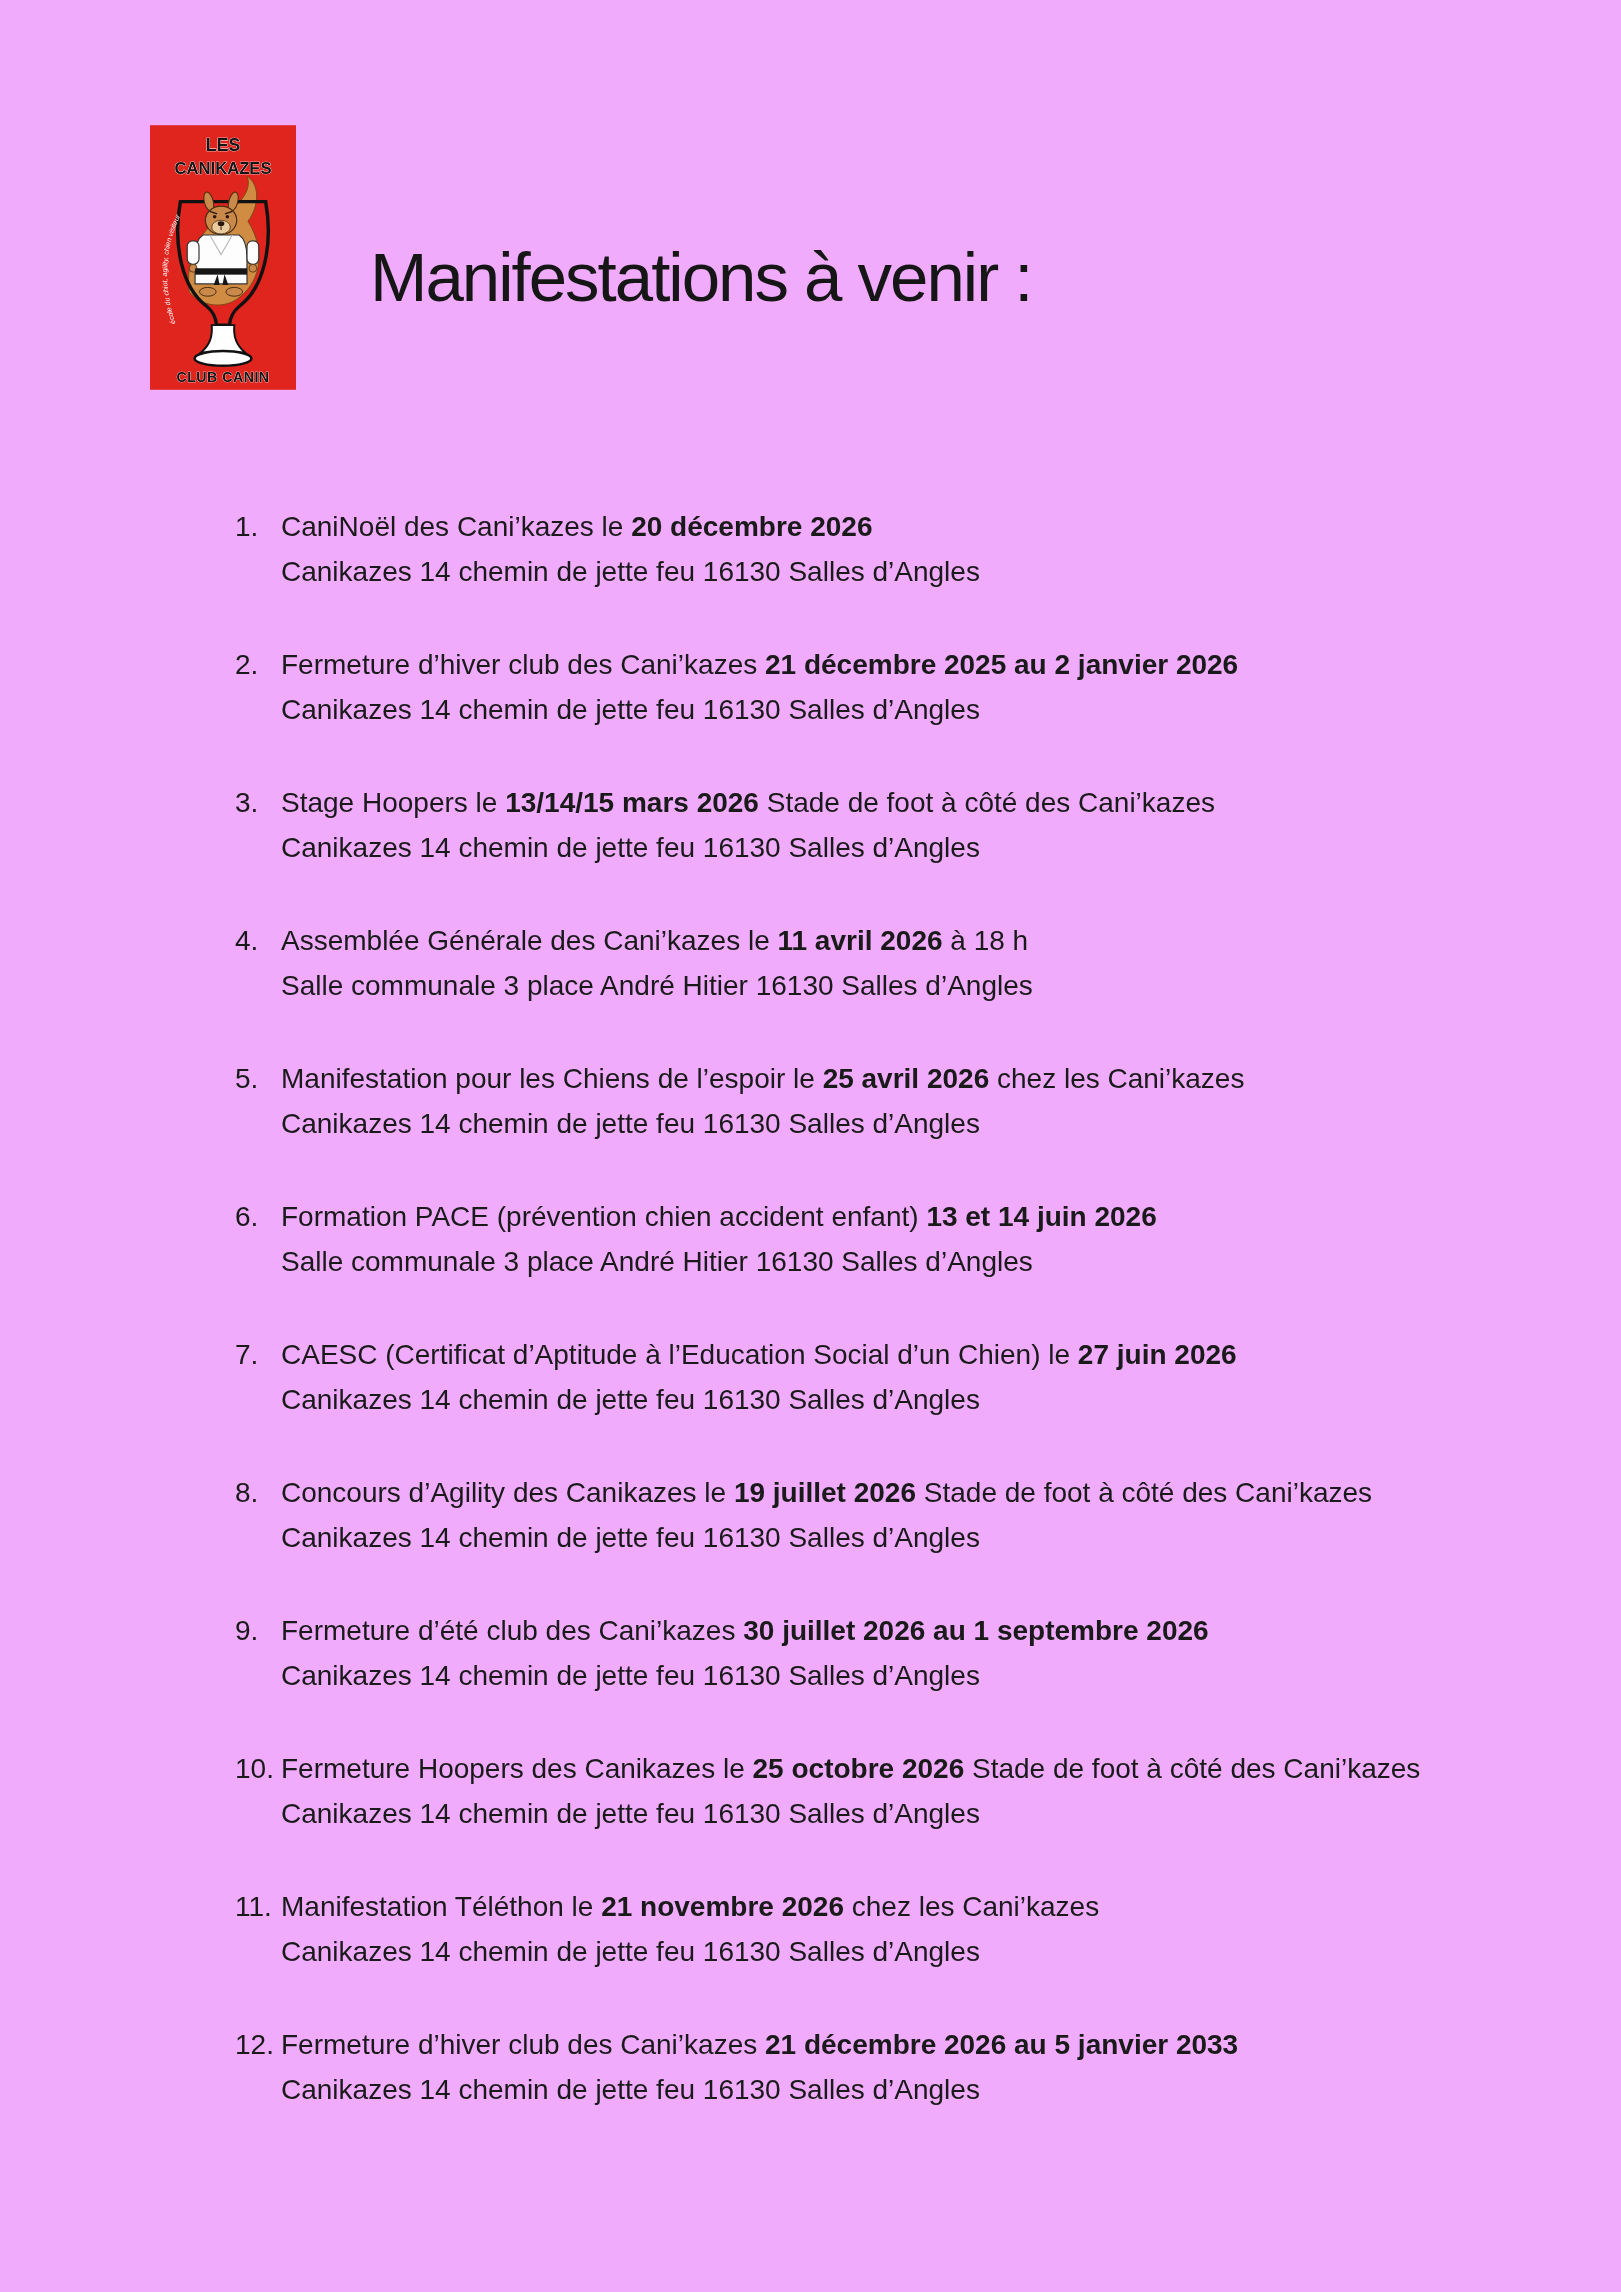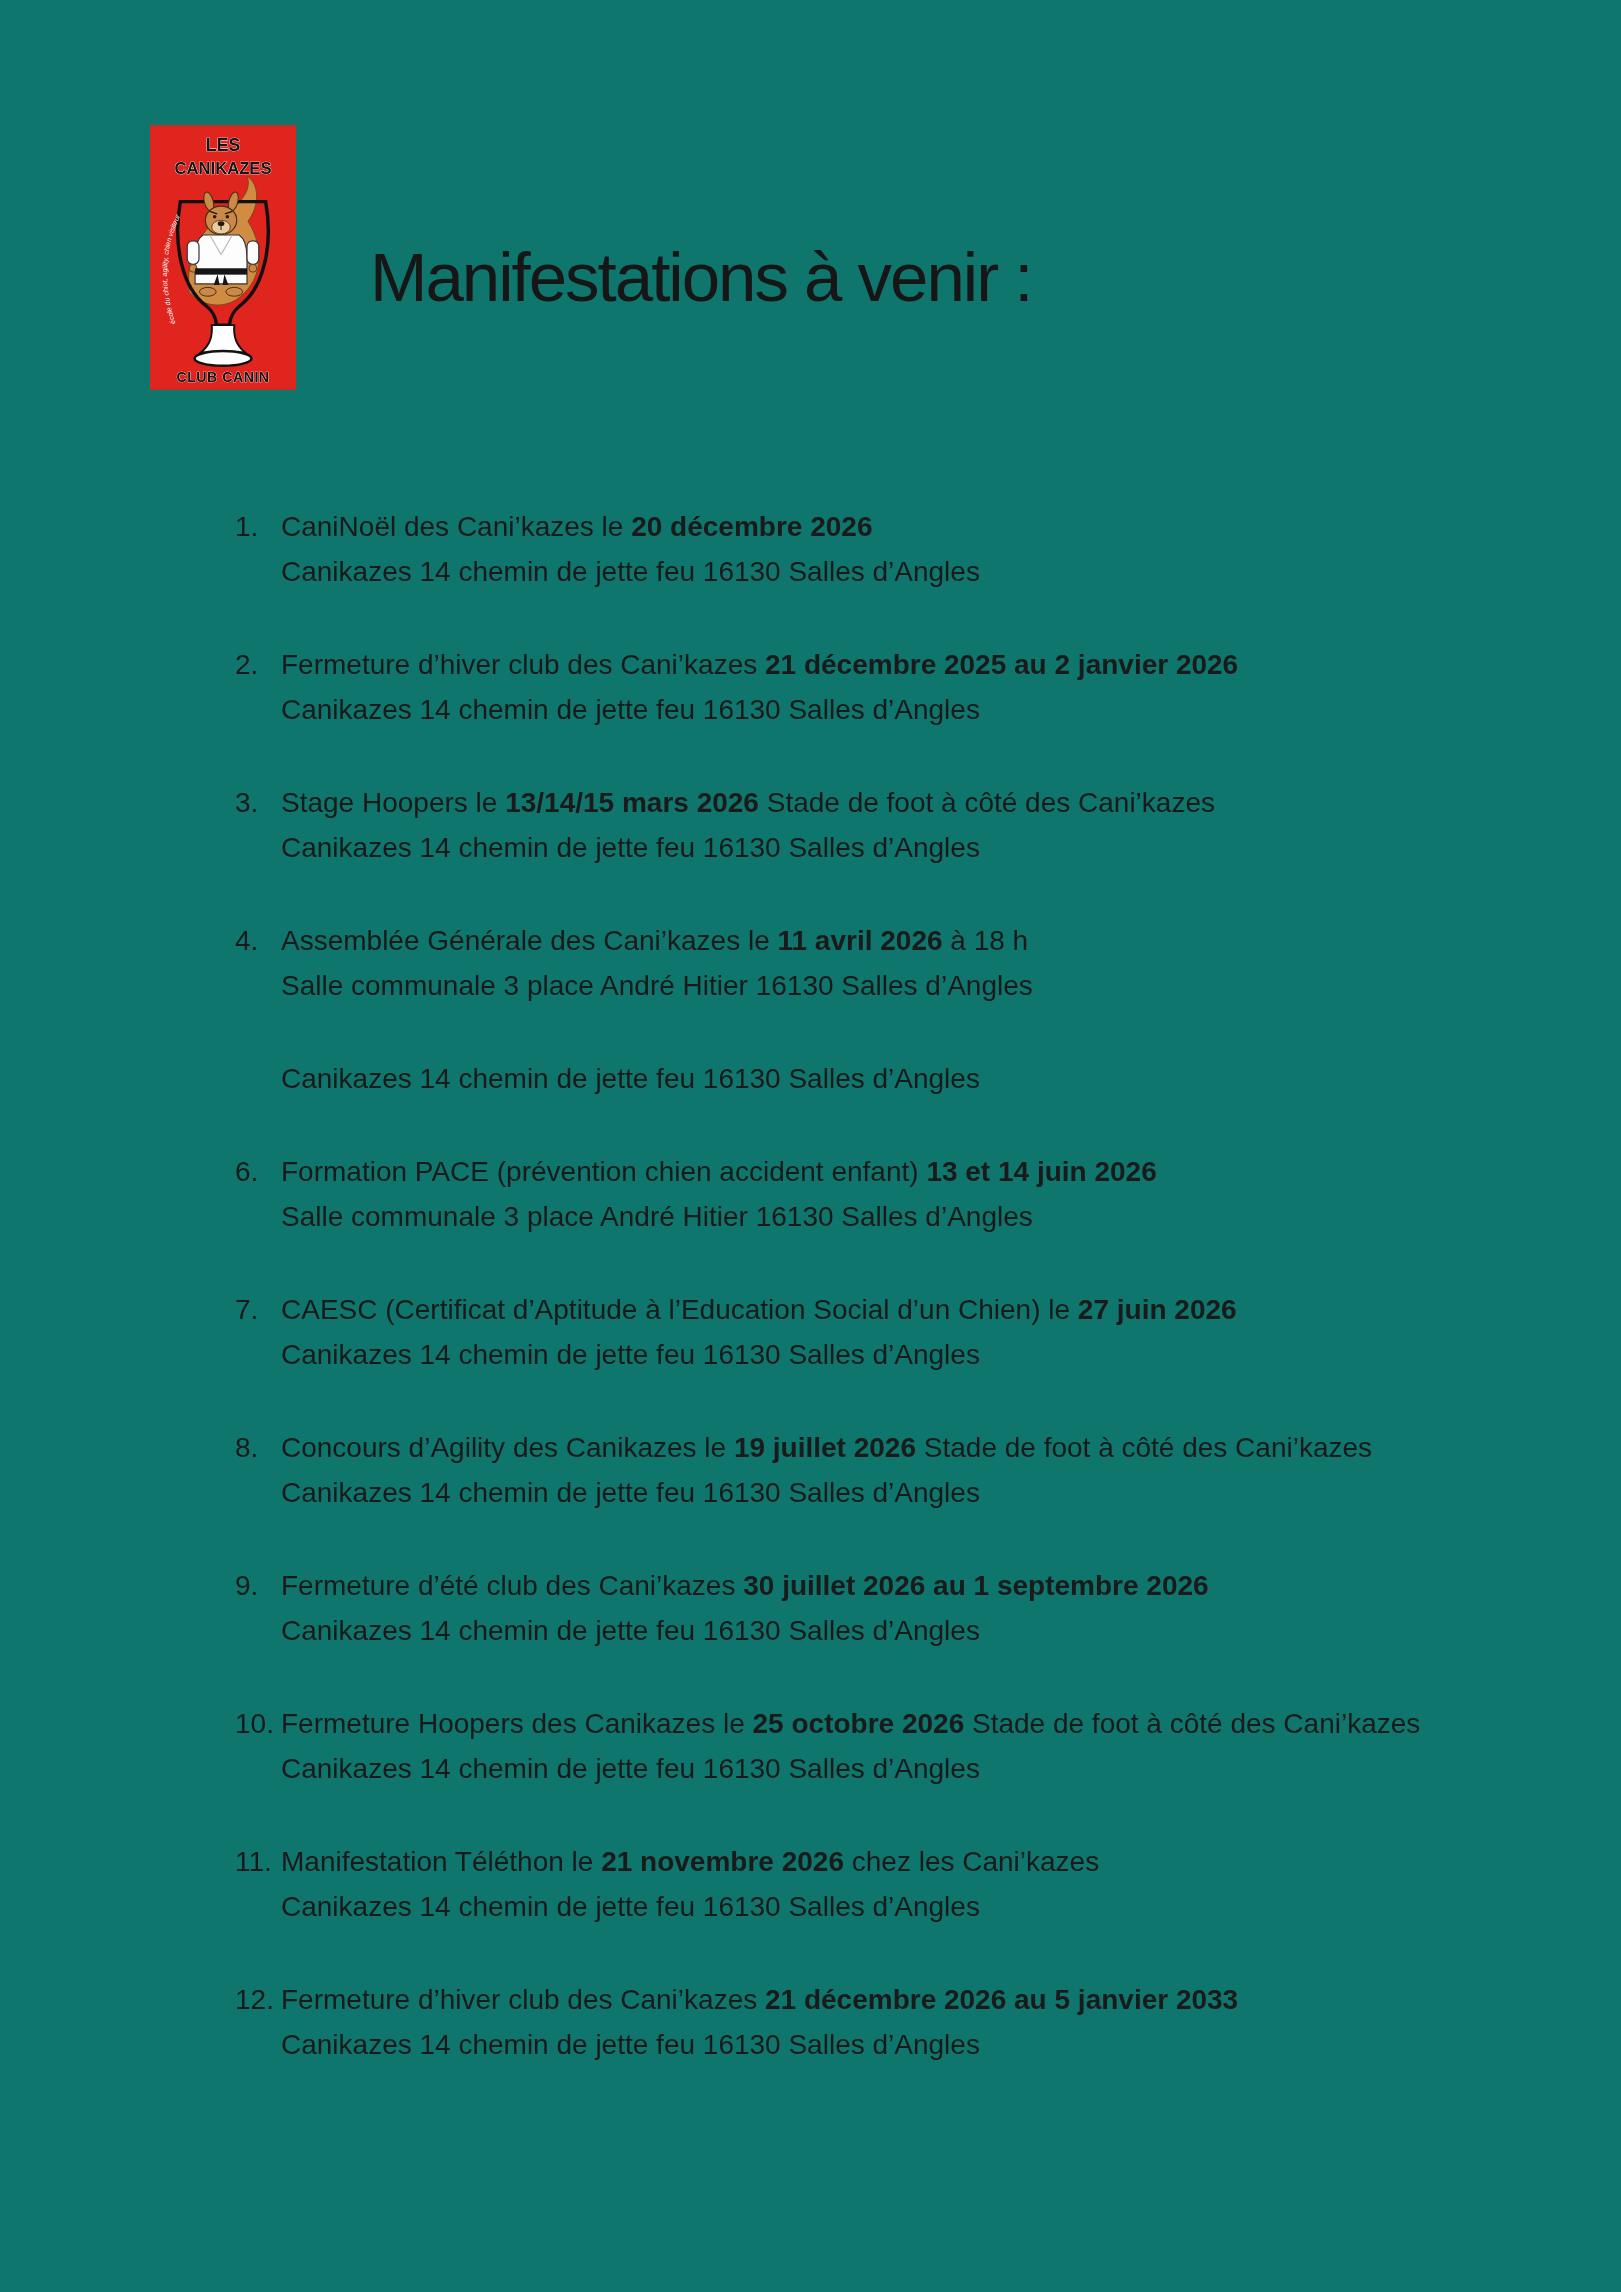--- a/index.html
+++ b/index.html
@@ -4,21 +4,21 @@
 <style>
   html,body{margin:0;padding:0;}
   body{
     width:1621px;height:2293px;
     background:#ffffff;
     font-family:"Liberation Sans",sans-serif;
     color:#1a1a1a;
     position:relative;
     overflow:hidden;
   }
-  .page{position:absolute;inset:0;background:#0f766e;}
+  .page{position:absolute;inset:0;background:#f0abfc;}
 
   
   .logo{
     position:absolute;left:150px;top:125px;width:146px;height:265px;
   }
   .logo svg{display:block;width:100%;height:100%;}
 
   
   .doc-title{
     position:absolute;left:370px;top:196px;
@@ -108,20 +108,21 @@
         <div class="event-heading"><span class="event-num">3.</span><span class="event-pre">Stage Hoopers le </span><span class="event-date">13/14/15 mars 2026</span><span class="event-post"> Stade de foot à côté des Cani’kazes</span></div>
         <div class="event-venue">Canikazes 14 chemin de jette feu 16130 Salles d’Angles</div>
       </li>
 
     <li class="event">
         <div class="event-heading"><span class="event-num">4.</span><span class="event-pre">Assemblée Générale des Cani’kazes le </span><span class="event-date">11 avril 2026</span><span class="event-post"> à 18 h</span></div>
         <div class="event-venue">Salle communale 3 place André Hitier 16130 Salles d’Angles</div>
       </li>
 
     <li class="event">
+        <div class="event-heading"><span class="event-num">5.</span><span class="event-pre">Manifestation pour les Chiens de l’espoir le </span><span class="event-date">25 avril 2026</span><span class="event-post"> chez les Cani’kazes</span></div>
         <div class="event-venue">Canikazes 14 chemin de jette feu 16130 Salles d’Angles</div>
       </li>
 
     <li class="event">
         <div class="event-heading"><span class="event-num">6.</span><span class="event-pre">Formation PACE (prévention chien accident enfant) </span><span class="event-date">13 et 14 juin 2026</span><span class="event-post"></span></div>
         <div class="event-venue">Salle communale 3 place André Hitier 16130 Salles d’Angles</div>
       </li>
 
     <li class="event">
         <div class="event-heading"><span class="event-num">7.</span><span class="event-pre">CAESC (Certificat d’Aptitude à l’Education Social d’un Chien) le </span><span class="event-date">27 juin 2026</span><span class="event-post"></span></div>

